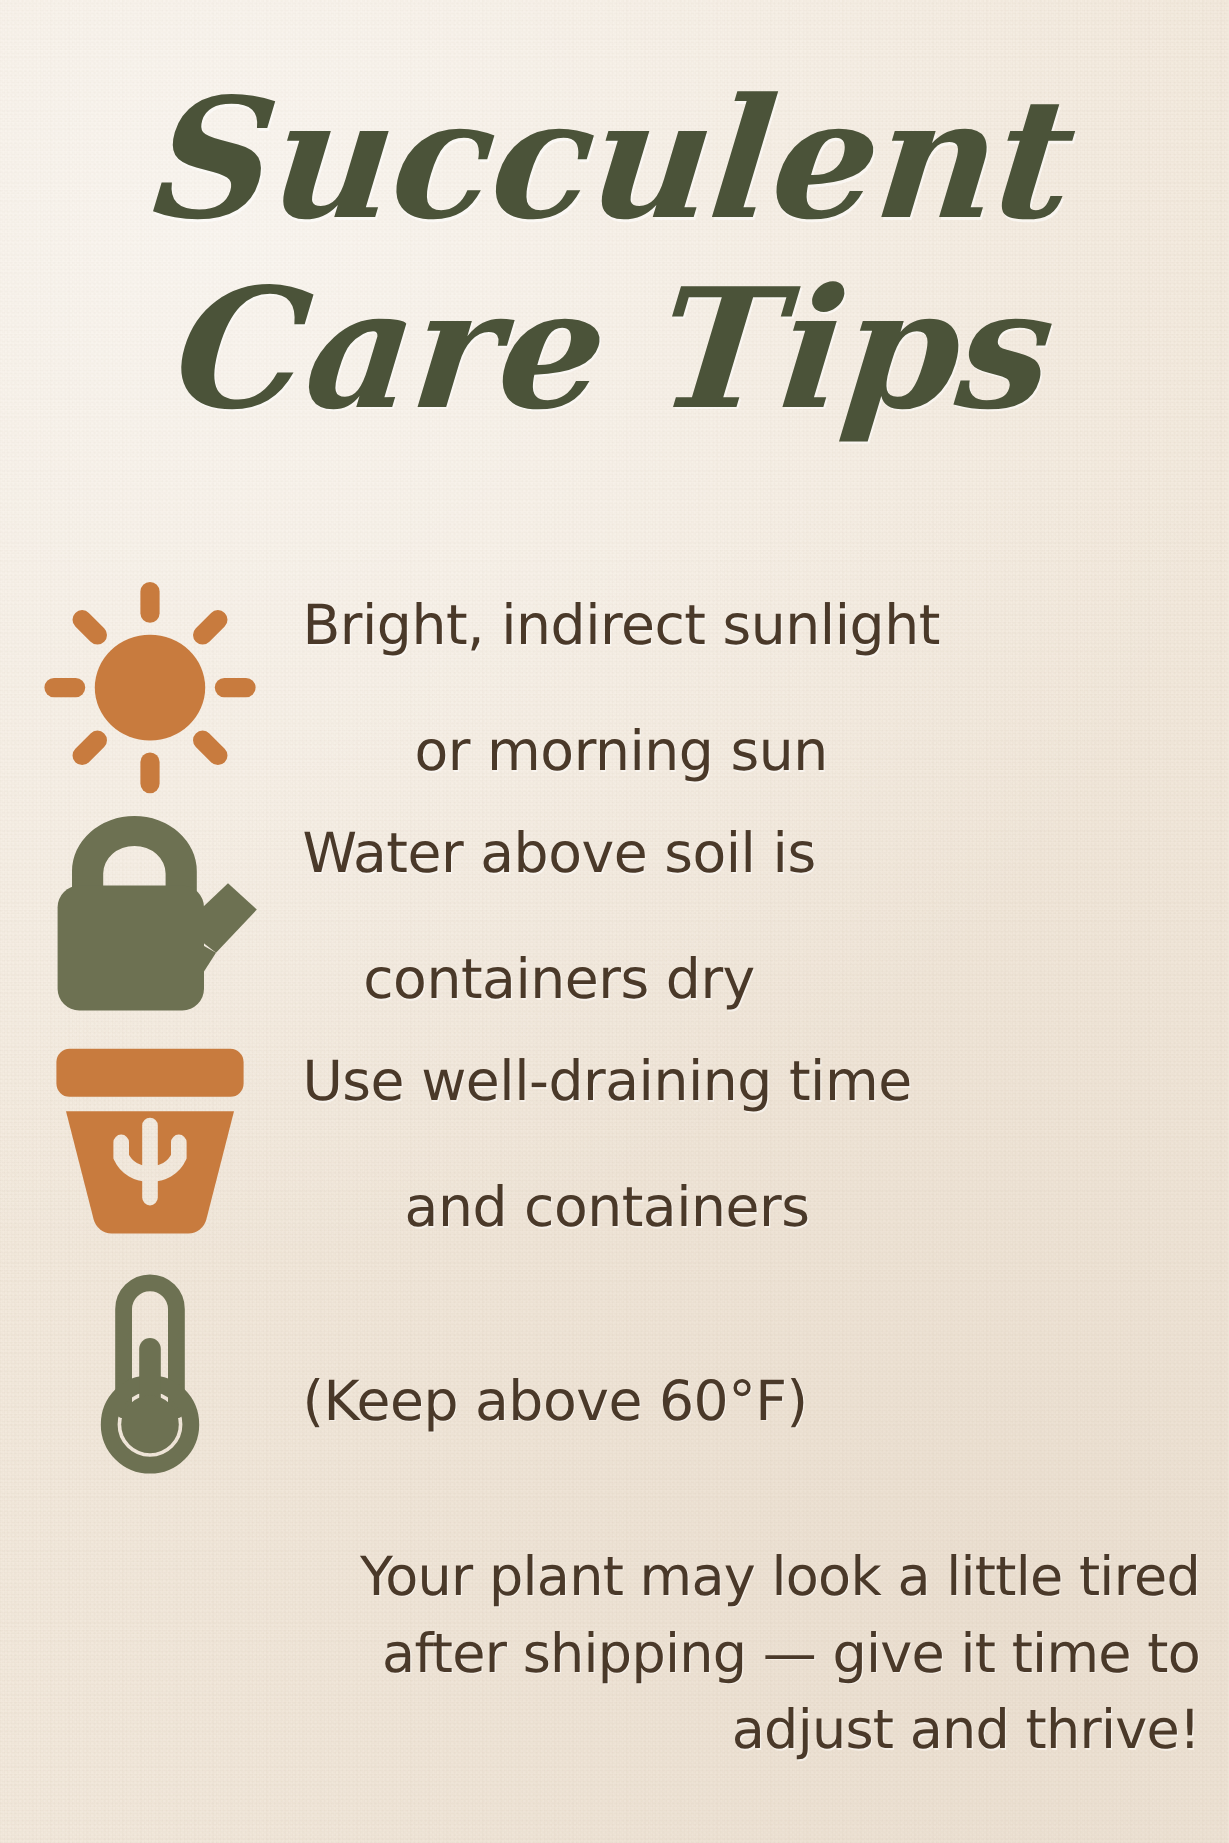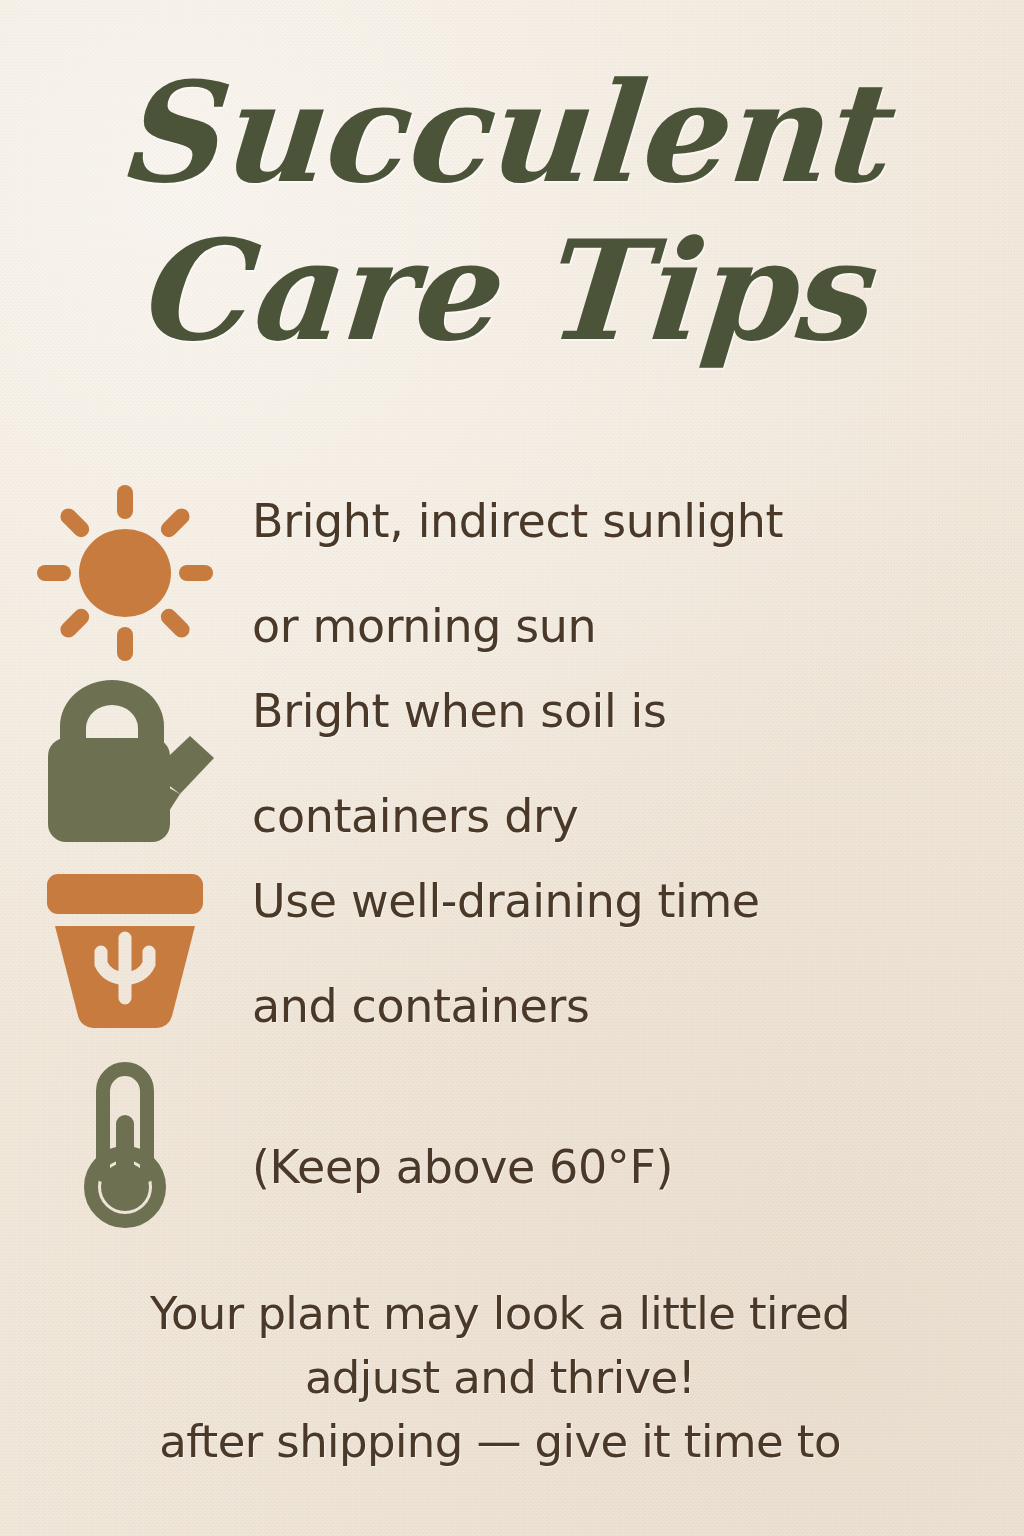--- a/index.html
+++ b/index.html
@@ -75,20 +75,21 @@
     position: absolute;
     top: 478px;
     left: 0;
     width: 1024px;
   }
   .tip-row {
     position: relative;
     display: flex;
     align-items: center;
     height: 190px;
+    text-align: center;
   }
   .tip-icon {
     position: relative;
     width: 250px;
     min-width: 250px;
     height: 190px;
     display: flex;
     align-items: center;
     justify-content: center;
   }
@@ -103,21 +104,21 @@
     padding-left: 2px;
   }
   .tip-text .l2 { display: block; margin-top: 47px; }
 
   
   .footer-note {
     position: absolute;
     top: 1282px;
     left: 0;
     width: 1000px;
-    text-align: center;
+    text-align: right;
     color: #4a3929;
     font-family: "DejaVu Sans", sans-serif;
     font-size: 45px;
     line-height: 64px;
     letter-spacing: -0.6px;
     text-shadow: 1px 1px 0 rgba(255,255,255,0.5);
   }
   .footer-note span { display: block; }
 
   svg { display: block; overflow: visible; }
@@ -166,21 +167,21 @@
             <path d="M30 72 L30 50 A52 46 0 0 1 134 50 L134 72 L108 72 L108 52 A26 23 0 0 0 56 52 L56 72 Z"></path>
 
             <path d="M122 96 L160 60 L184 82 L150 118 Z"></path>
             <path d="M104 92 L150 118 L132 146 L104 130 Z"></path>
 
             <rect x="18" y="62" width="122" height="104" rx="18"></rect>
           </g>
         </svg>
       </div>
       <div class="tip-text">
-        <span class="l1">Bright when soil is</span>
+        <span class="l1">Water above soil is</span>
         <span class="l2">containers dry</span>
       </div>
     </div>
 
     <div class="tip-row">
       <div class="tip-icon">
         <svg width="172" height="170" viewBox="0 0 172 170">
           <defs>
             <mask id="cactusCut">
               <rect x="0" y="0" width="172" height="170" fill="#fff"></rect>
@@ -222,17 +223,17 @@
       </div>
       <div class="tip-text">
         <span class="l2">(Keep above 60°F)</span>
       </div>
     </div>
 
   </div>
 
   <div class="footer-note">
     <span>Your plant may look a little tired</span>
+    <span>after shipping — give it time to</span>
     <span>adjust and thrive!</span>
-    <span>after shipping — give it time to</span>
   </div>
 
 </div>
 
 </body></html>

